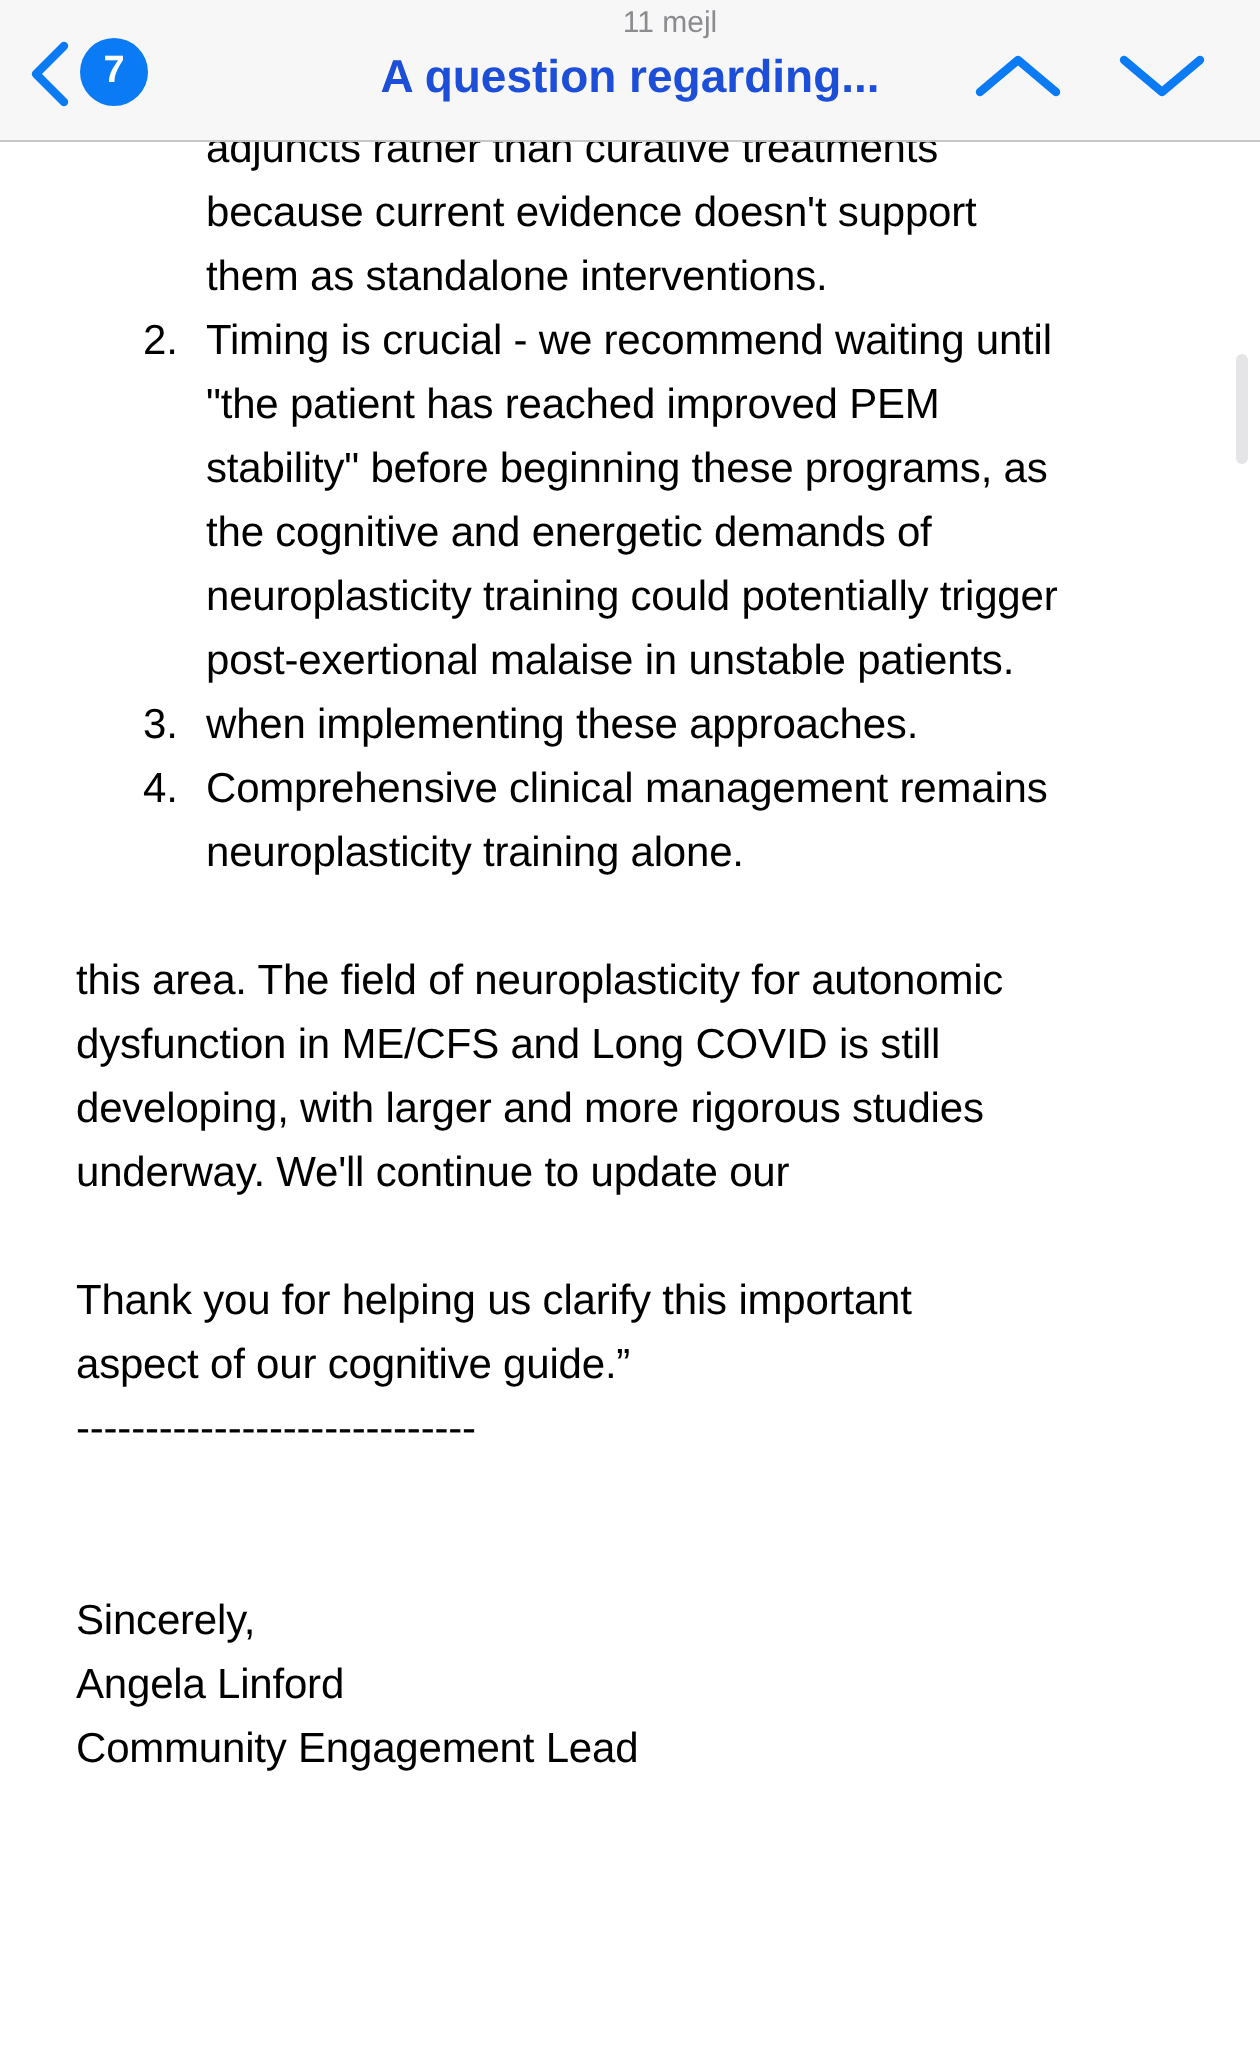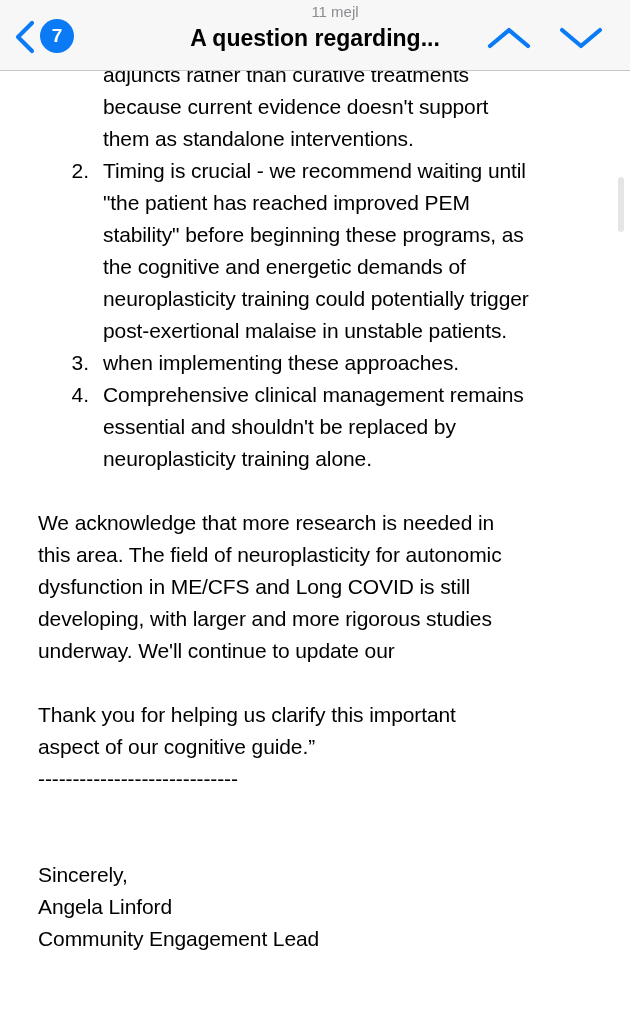--- a/index.html
+++ b/index.html
@@ -26,21 +26,21 @@
     text-align: center;
     font-size: 15px; line-height: 18px;
     color: #8b8b90;
     padding-left: 40px;
   }
   .nav-title {
     position: absolute; top: 24px; left: 100px; right: 100px;
     text-align: center;
     font-size: 23px; line-height: 28px;
     font-weight: 700;
-    color: #000000;
+    color: #1d4ed8;
     white-space: nowrap; overflow: hidden;
   }
   .nav-btn {
     position: absolute;
     background: transparent; border: none; padding: 0; margin: 0;
     cursor: pointer;
   }
   .back-btn { top: 18px; left: 12px; width: 66px; height: 38px; }
   .back-chevron { position: absolute; left: 0; top: 1px; }
   .badge {
@@ -118,29 +118,27 @@
       <div class="li-num">3.</div>
       <div class="li-lines">
         <div class="ln">when implementing these approaches.</div>
       </div>
     </div>
 
     <div class="li">
       <div class="li-num">4.</div>
       <div class="li-lines">
         <div class="ln">Comprehensive clinical management remains</div>
-        <div class="ln">essential and shouldn't be replaced by</div>
         <div class="ln">neuroplasticity training alone.</div>
       </div>
     </div>
 
     <div class="ln blank"></div>
 
     <div>
-      <div class="ln">We acknowledge that more research is needed in</div>
       <div class="ln">this area. The field of neuroplasticity for autonomic</div>
       <div class="ln">dysfunction in ME/CFS and Long COVID is still</div>
       <div class="ln">developing, with larger and more rigorous studies</div>
       <div class="ln">underway. We'll continue to update our</div>
     </div>
 
     <div class="ln blank"></div>
 
     <div>
       <div class="ln">Thank you for helping us clarify this important</div>

